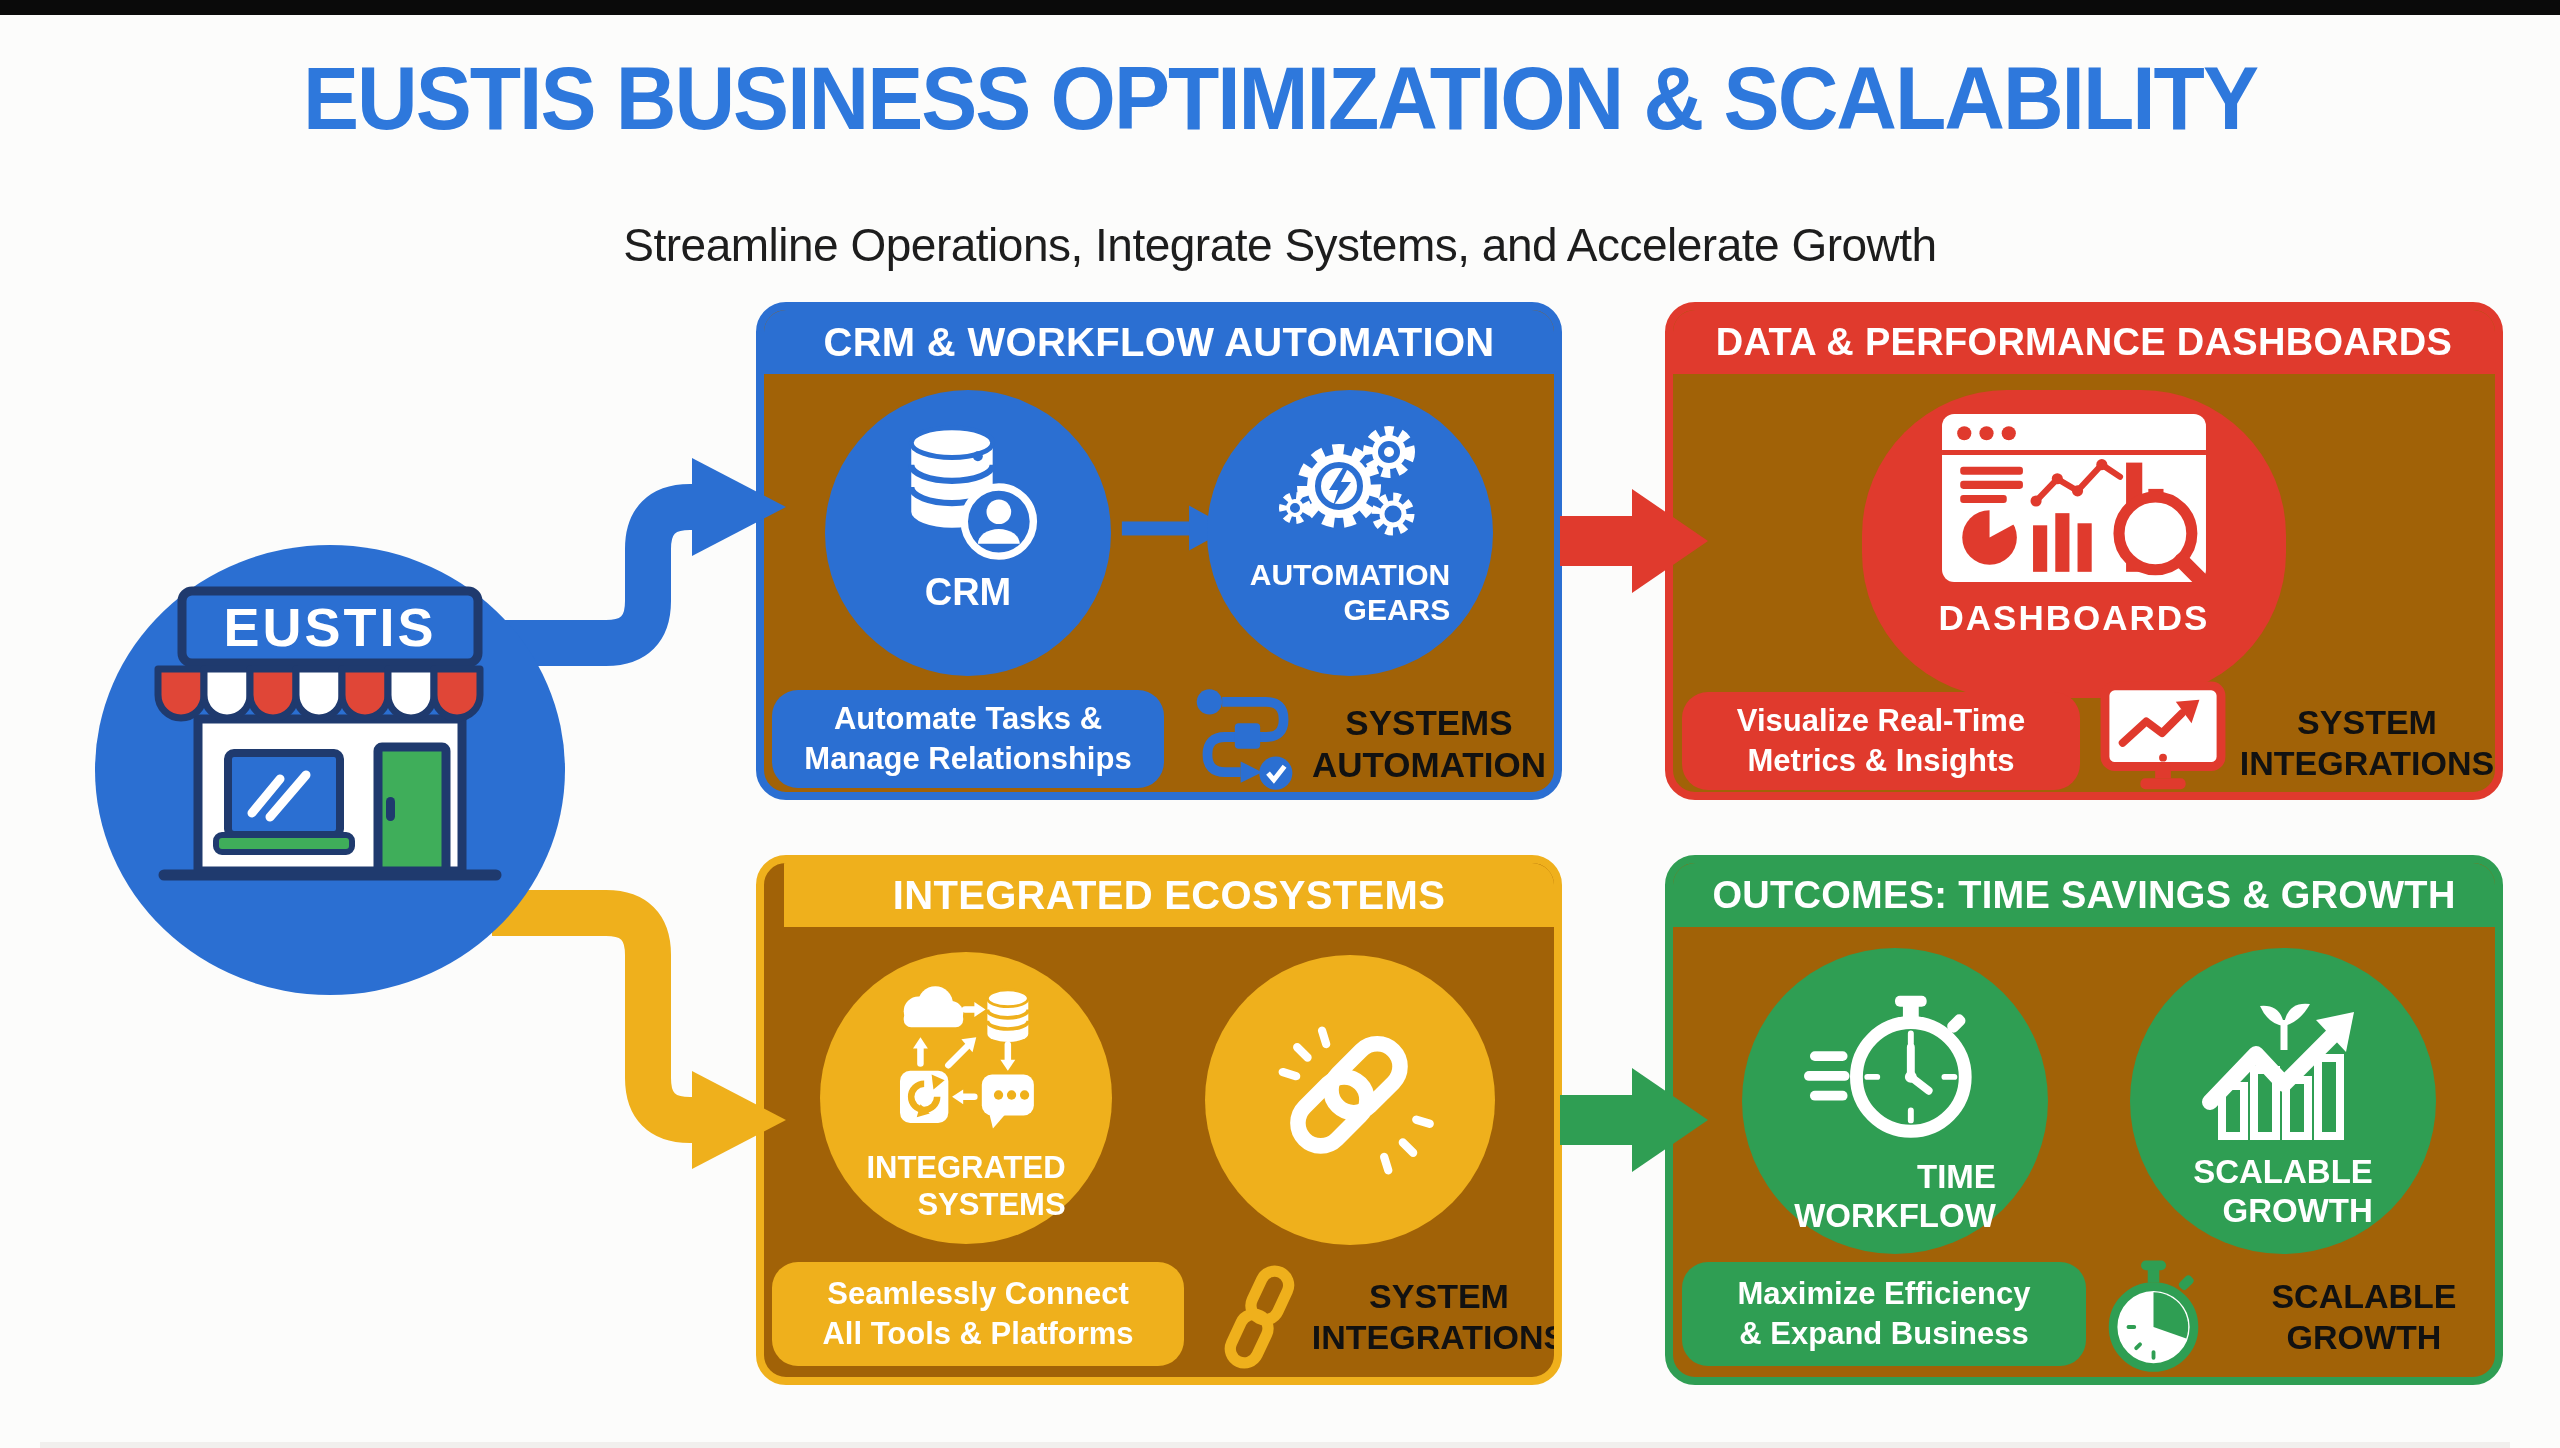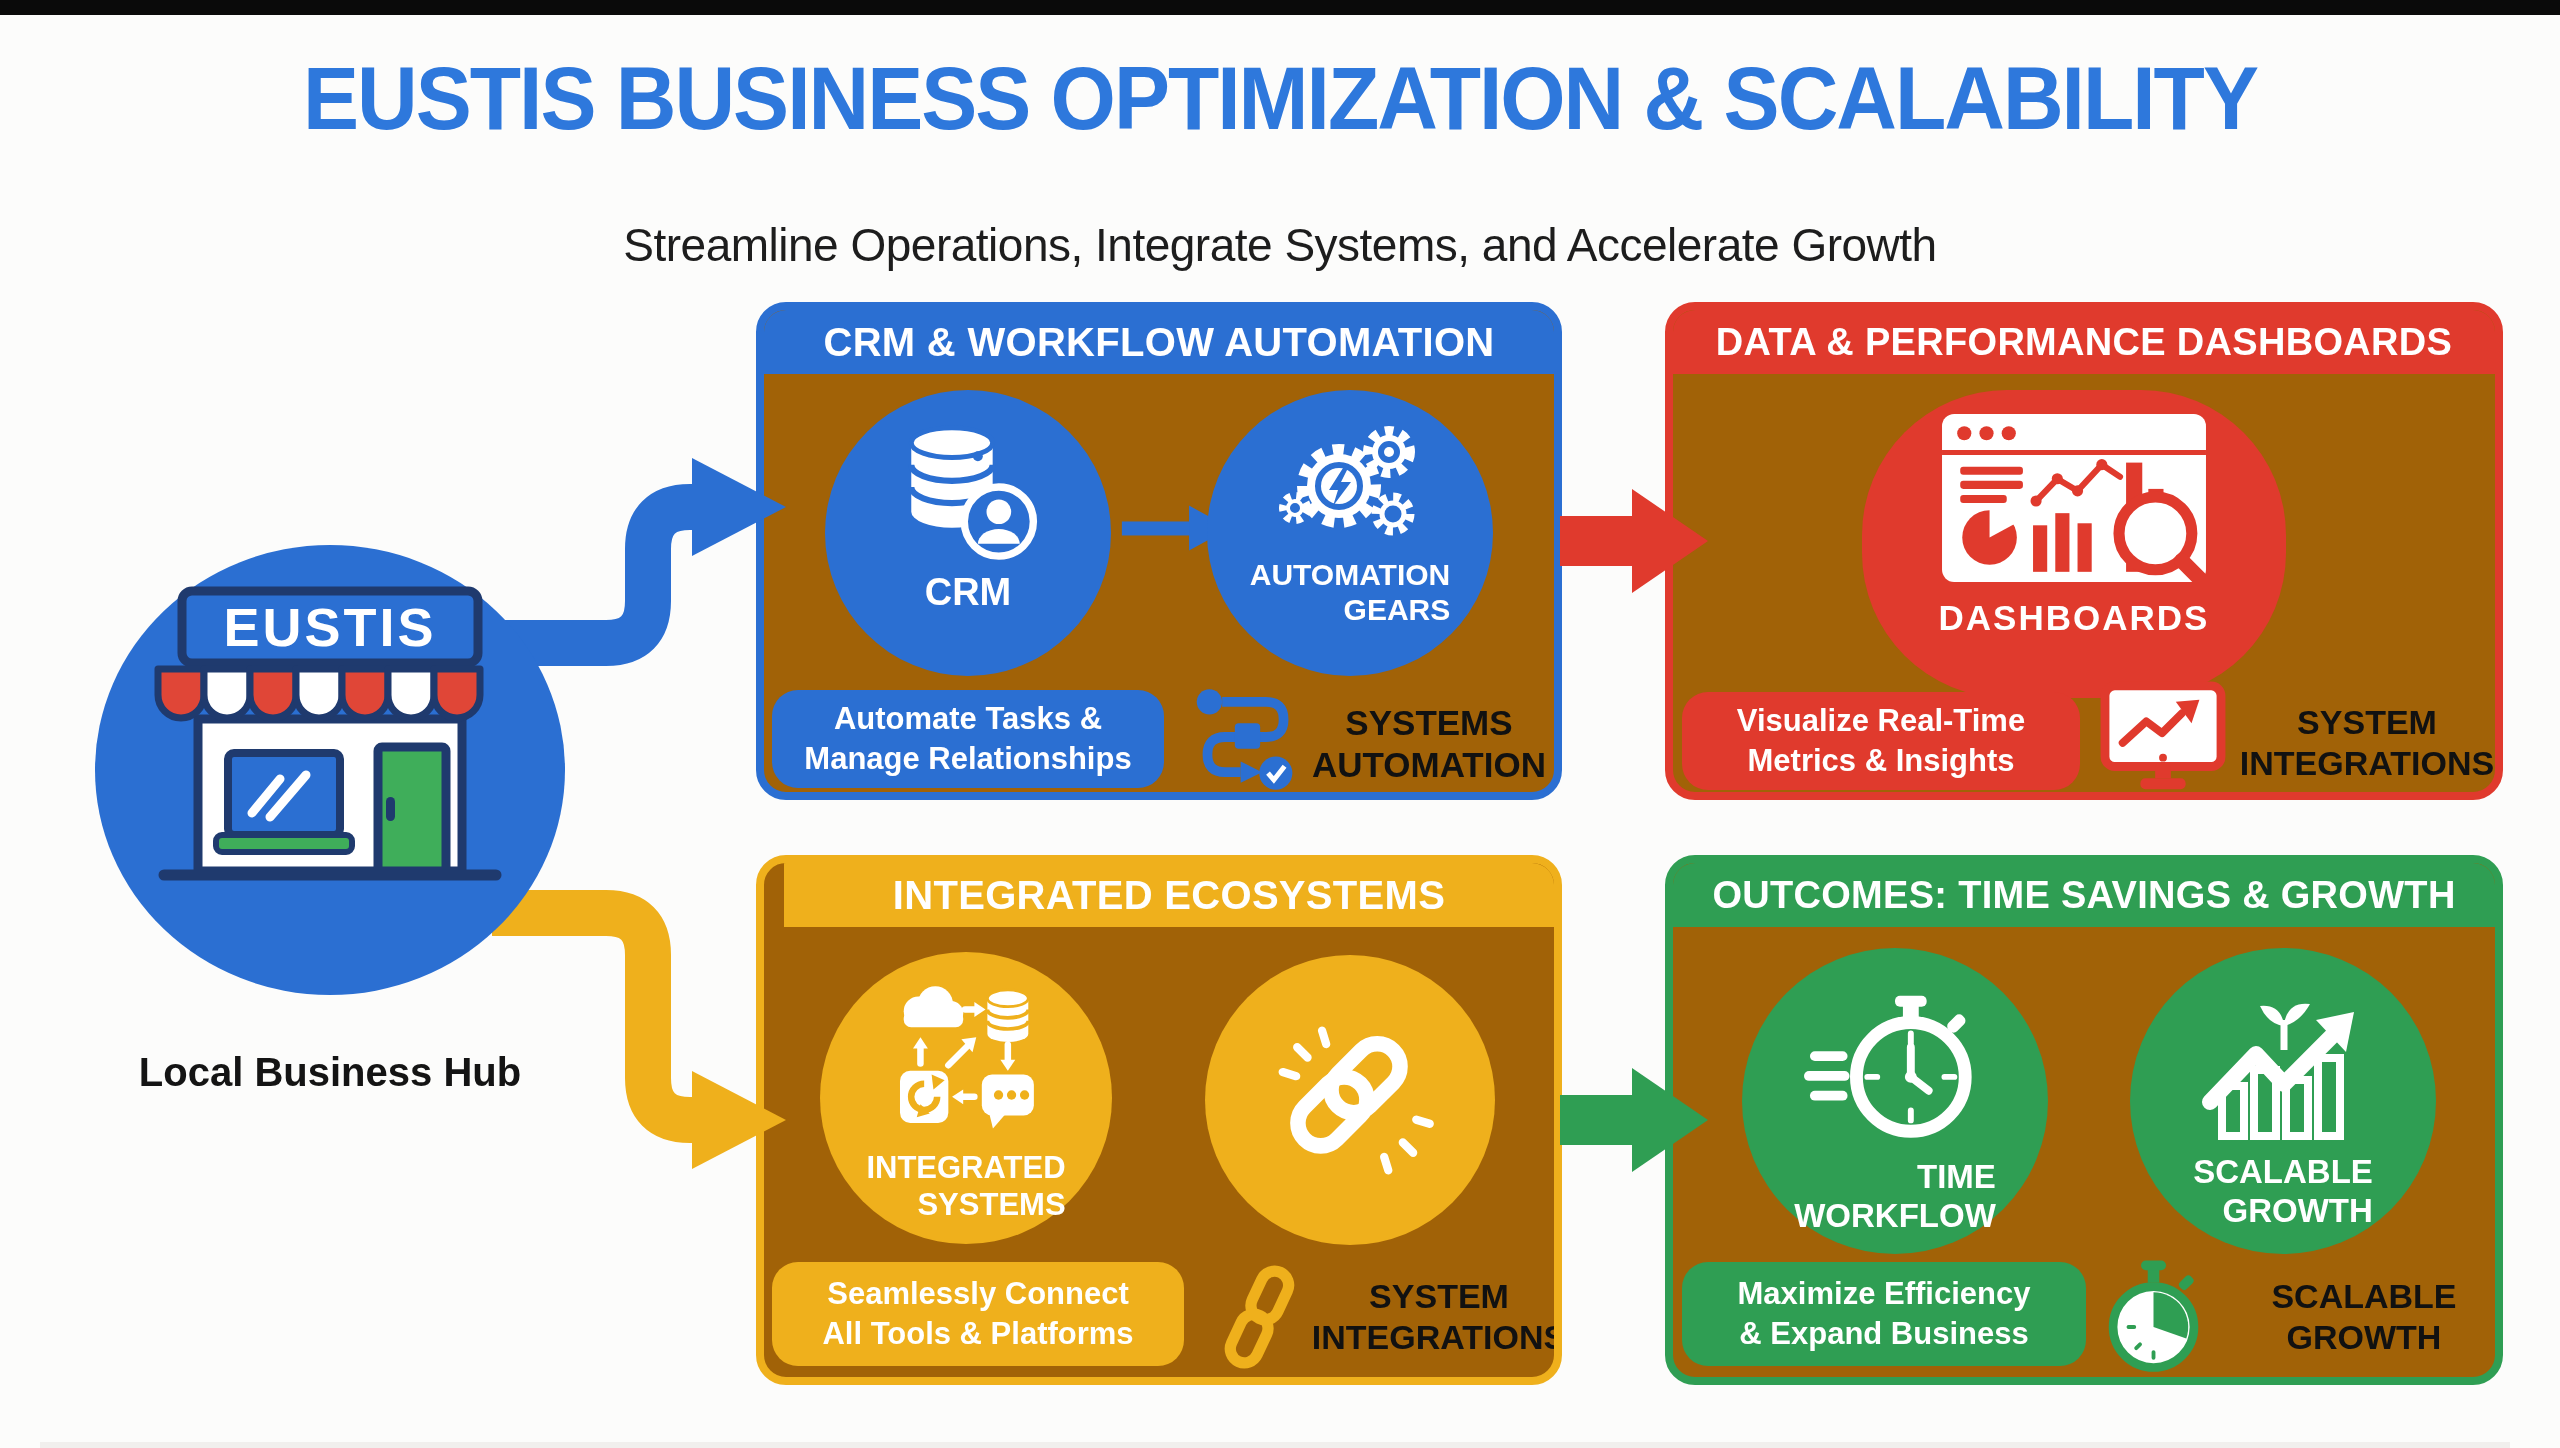--- a/index.html
+++ b/index.html
@@ -103,21 +103,20 @@
       <path d="M294 84 h46 v26 a23 23 0 0 1 -46 0 z" fill="var(--awning)"></path>
     </g>
     <rect x="88" y="168" width="112" height="82" rx="6" fill="var(--blue)" stroke="var(--navy)" stroke-width="8"></rect>
     <path d="M112 228 L140 194 M130 232 L166 190" stroke="#fff" stroke-width="9" stroke-linecap="round"></path>
     <rect x="76" y="250" width="136" height="17" rx="6" fill="var(--door)" stroke="var(--navy)" stroke-width="6"></rect>
     <rect x="238" y="162" width="68" height="124" rx="4" fill="var(--door)" stroke="var(--navy)" stroke-width="9"></rect>
     <rect x="246" y="212" width="9" height="24" rx="4.5" fill="var(--navy)"></rect>
     <path d="M24 290 H356" stroke="var(--navy)" stroke-width="11" stroke-linecap="round"></path>
   </svg>
   <div class="hub-sign-text">EUSTIS</div>
-  <div class="hub-label">Local Business Hub</div>
 
   <div class="panel blue">
     <div class="hdr">CRM &amp; WORKFLOW AUTOMATION</div>
     <div class="big-circle" style="left:61px;top:80px;width:286px;height:286px;background:var(--blue);padding-top:28px;">
       <svg width="148" height="148" viewBox="0 0 120 120">
         <path d="M14 20 V76 A33 13 0 0 0 80 76 V20 Z" fill="#fff"></path>
         <path d="M14 38 A33 13 0 0 0 80 38 M14 56 A33 13 0 0 0 80 56" stroke="var(--blue)" stroke-width="5" fill="none"></path>
         <ellipse cx="47" cy="20" rx="33" ry="12" fill="#fff" stroke="var(--blue)" stroke-width="4"></ellipse>
         <circle cx="68" cy="31" r="4" fill="var(--blue)"></circle>
         <circle cx="85" cy="84" r="28" fill="var(--blue)" stroke="#fff" stroke-width="6"></circle>

